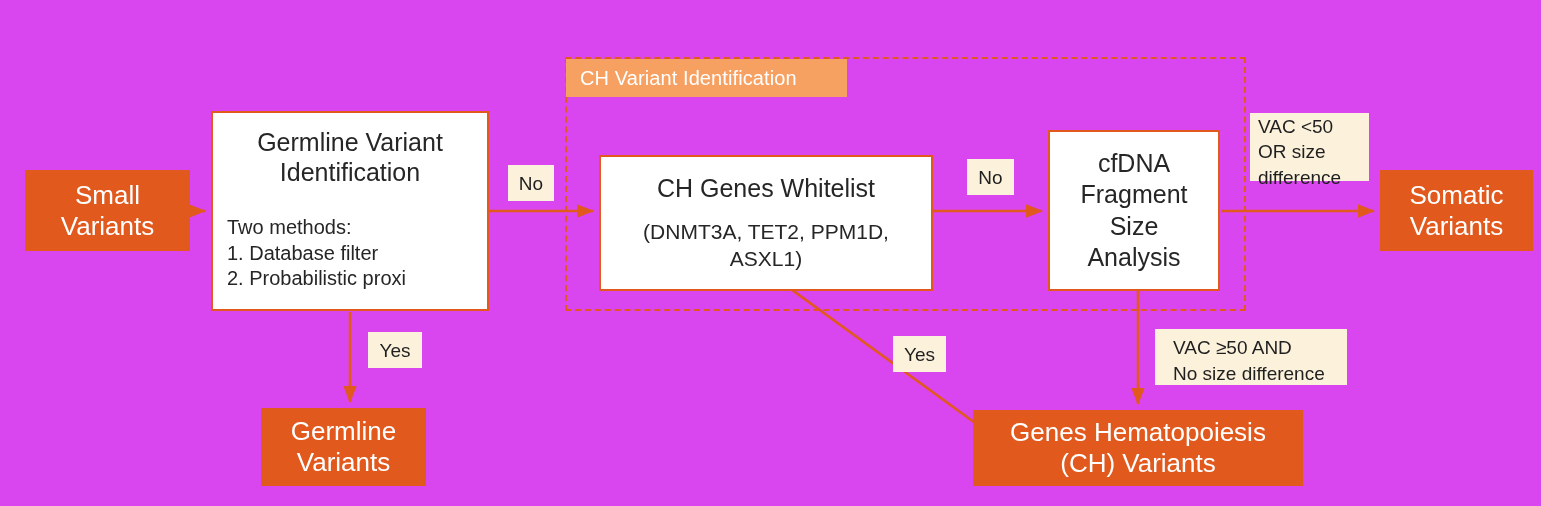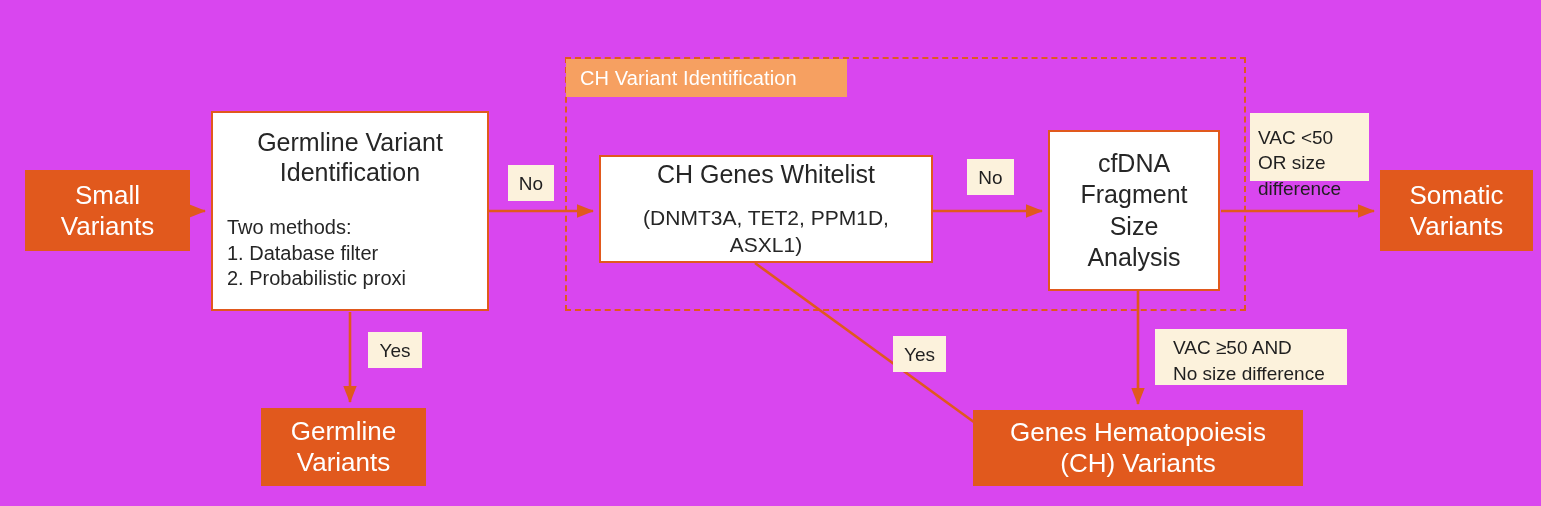--- a/index.html
+++ b/index.html
@@ -121,21 +121,21 @@
   </div>
 
   <div class="node process" style="left:211px; top:111px; width:278px; height:200px; justify-content:flex-start; padding-top:14px;">
     <div class="proc-title" style="white-space:pre-line;">Germline Variant
 Identification</div>
     <div class="proc-sub" style="white-space:pre-line; text-align:left; align-self:flex-start; padding-left:14px; margin-top:28px;">Two methods:
 1. Database filter
 2. Probabilistic proxi</div>
   </div>
 
-  <div class="node process" style="left:599px; top:155px; width:334px; height:108px;">
+  <div class="node process" style="left:599px; top:155px; width:334px; height:136px;">
     <div class="proc-title">CH Genes Whitelist</div>
     <div class="proc-sub" style="white-space:pre-line; font-size:21px;">(DNMT3A, TET2, PPM1D,
 ASXL1)</div>
   </div>
 
   <div class="node process" style="left:1048px; top:130px; width:172px; height:161px;">
     <div class="proc-title" style="white-space:pre-line; line-height:1.25;">cfDNA
 Fragment
 Size
 Analysis</div>
@@ -157,20 +157,20 @@
   </div>
 
   <div class="edge-label" style="left:508px; top:165px; width:46px; height:36px; text-align:center; padding:6px 0;">No</div>
 
   <div class="edge-label" style="left:967px; top:159px; width:47px; height:36px; text-align:center; padding:6px 0;">No</div>
 
   <div class="edge-label" style="left:368px; top:332px; width:54px; height:36px; text-align:center; padding:6px 0;">Yes</div>
 
   <div class="edge-label" style="left:893px; top:336px; width:53px; height:36px; text-align:center; padding:6px 0;">Yes</div>
 
-  <div class="edge-label" style="left:1250px; top:113px; width:119px; height:68px; padding:12px 8px; line-height:1.33;">VAC &lt;50
+  <div class="edge-label" style="left:1250px; top:113px; width:119px; height:68px; padding:1px 8px; line-height:1.33;">VAC &lt;50
 OR size
 difference</div>
 
   <div class="edge-label" style="left:1155px; top:329px; width:192px; height:56px; padding:6px 18px; line-height:1.35;">VAC ≥50 AND
 No size difference</div>
 
 </div>
 
 </body></html>

